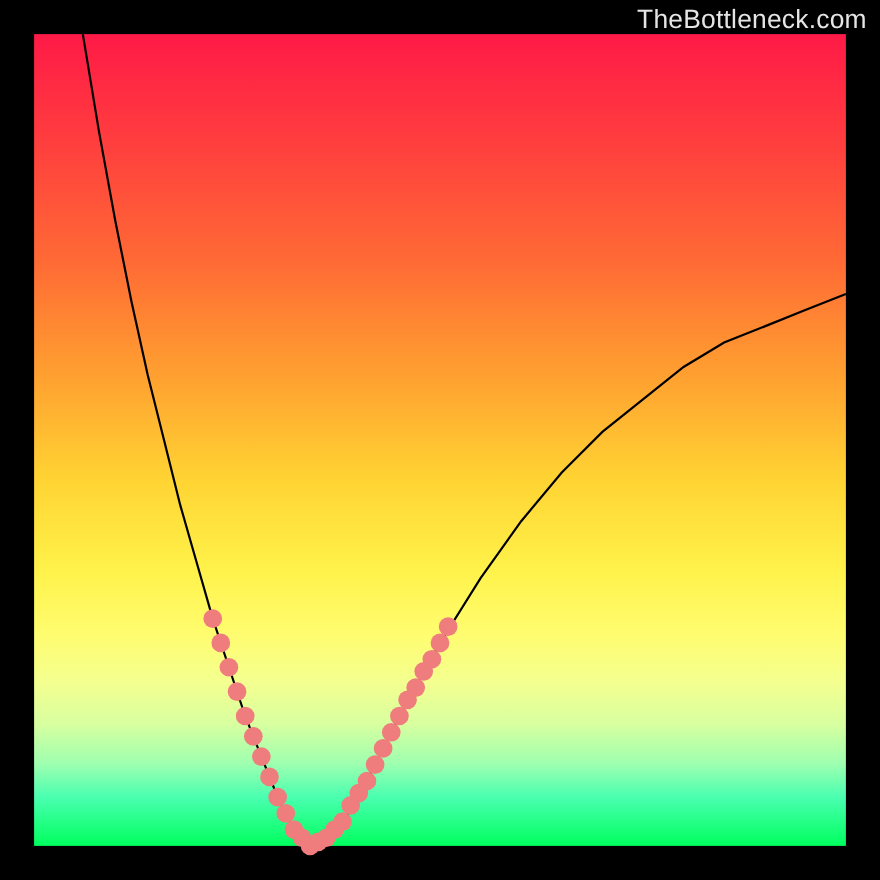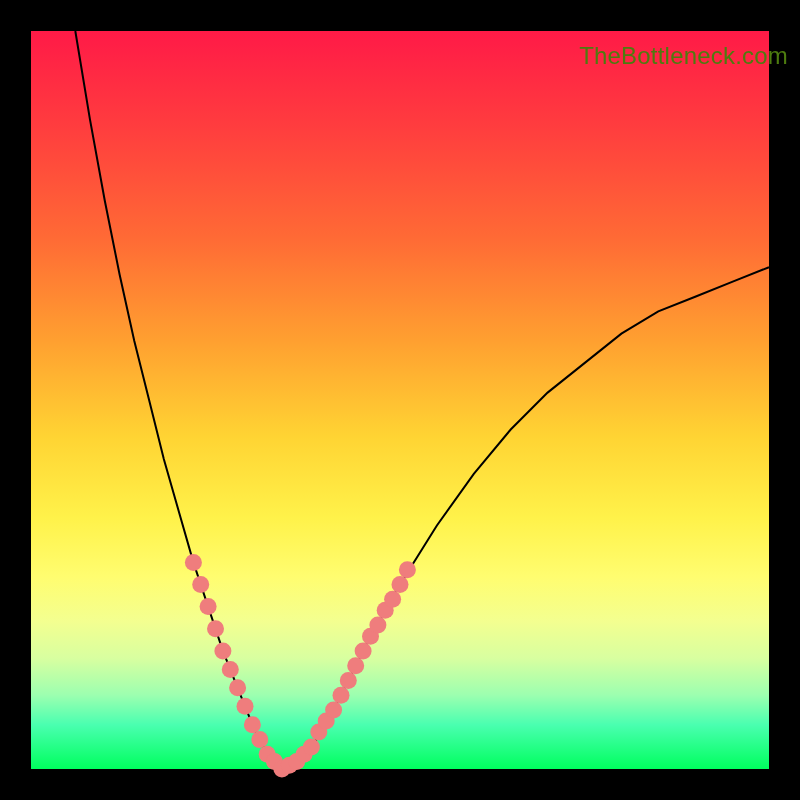--- a/index.html
+++ b/index.html
@@ -39,26 +39,25 @@
       #d8ffa0 85%,
       #9cffb0 90%,
       #4affb0 94%,
       #00ff5e 100%
     );
   }
   .watermark {
     position: absolute;
     top: 4px;
     right: 12px;
-    color: #4d7c0f;
+    color: #e5e5e5;
     font-size: 24px;
     letter-spacing: 0.2px;
     font-weight: 400;
     user-select: none;
-    margin-top: 38px;
   }
   svg.overlay {
     position: absolute;
     left: 31px;
     top: 31px;
     width: 738px;
     height: 738px;
     overflow: visible;
   }
   .curve {

